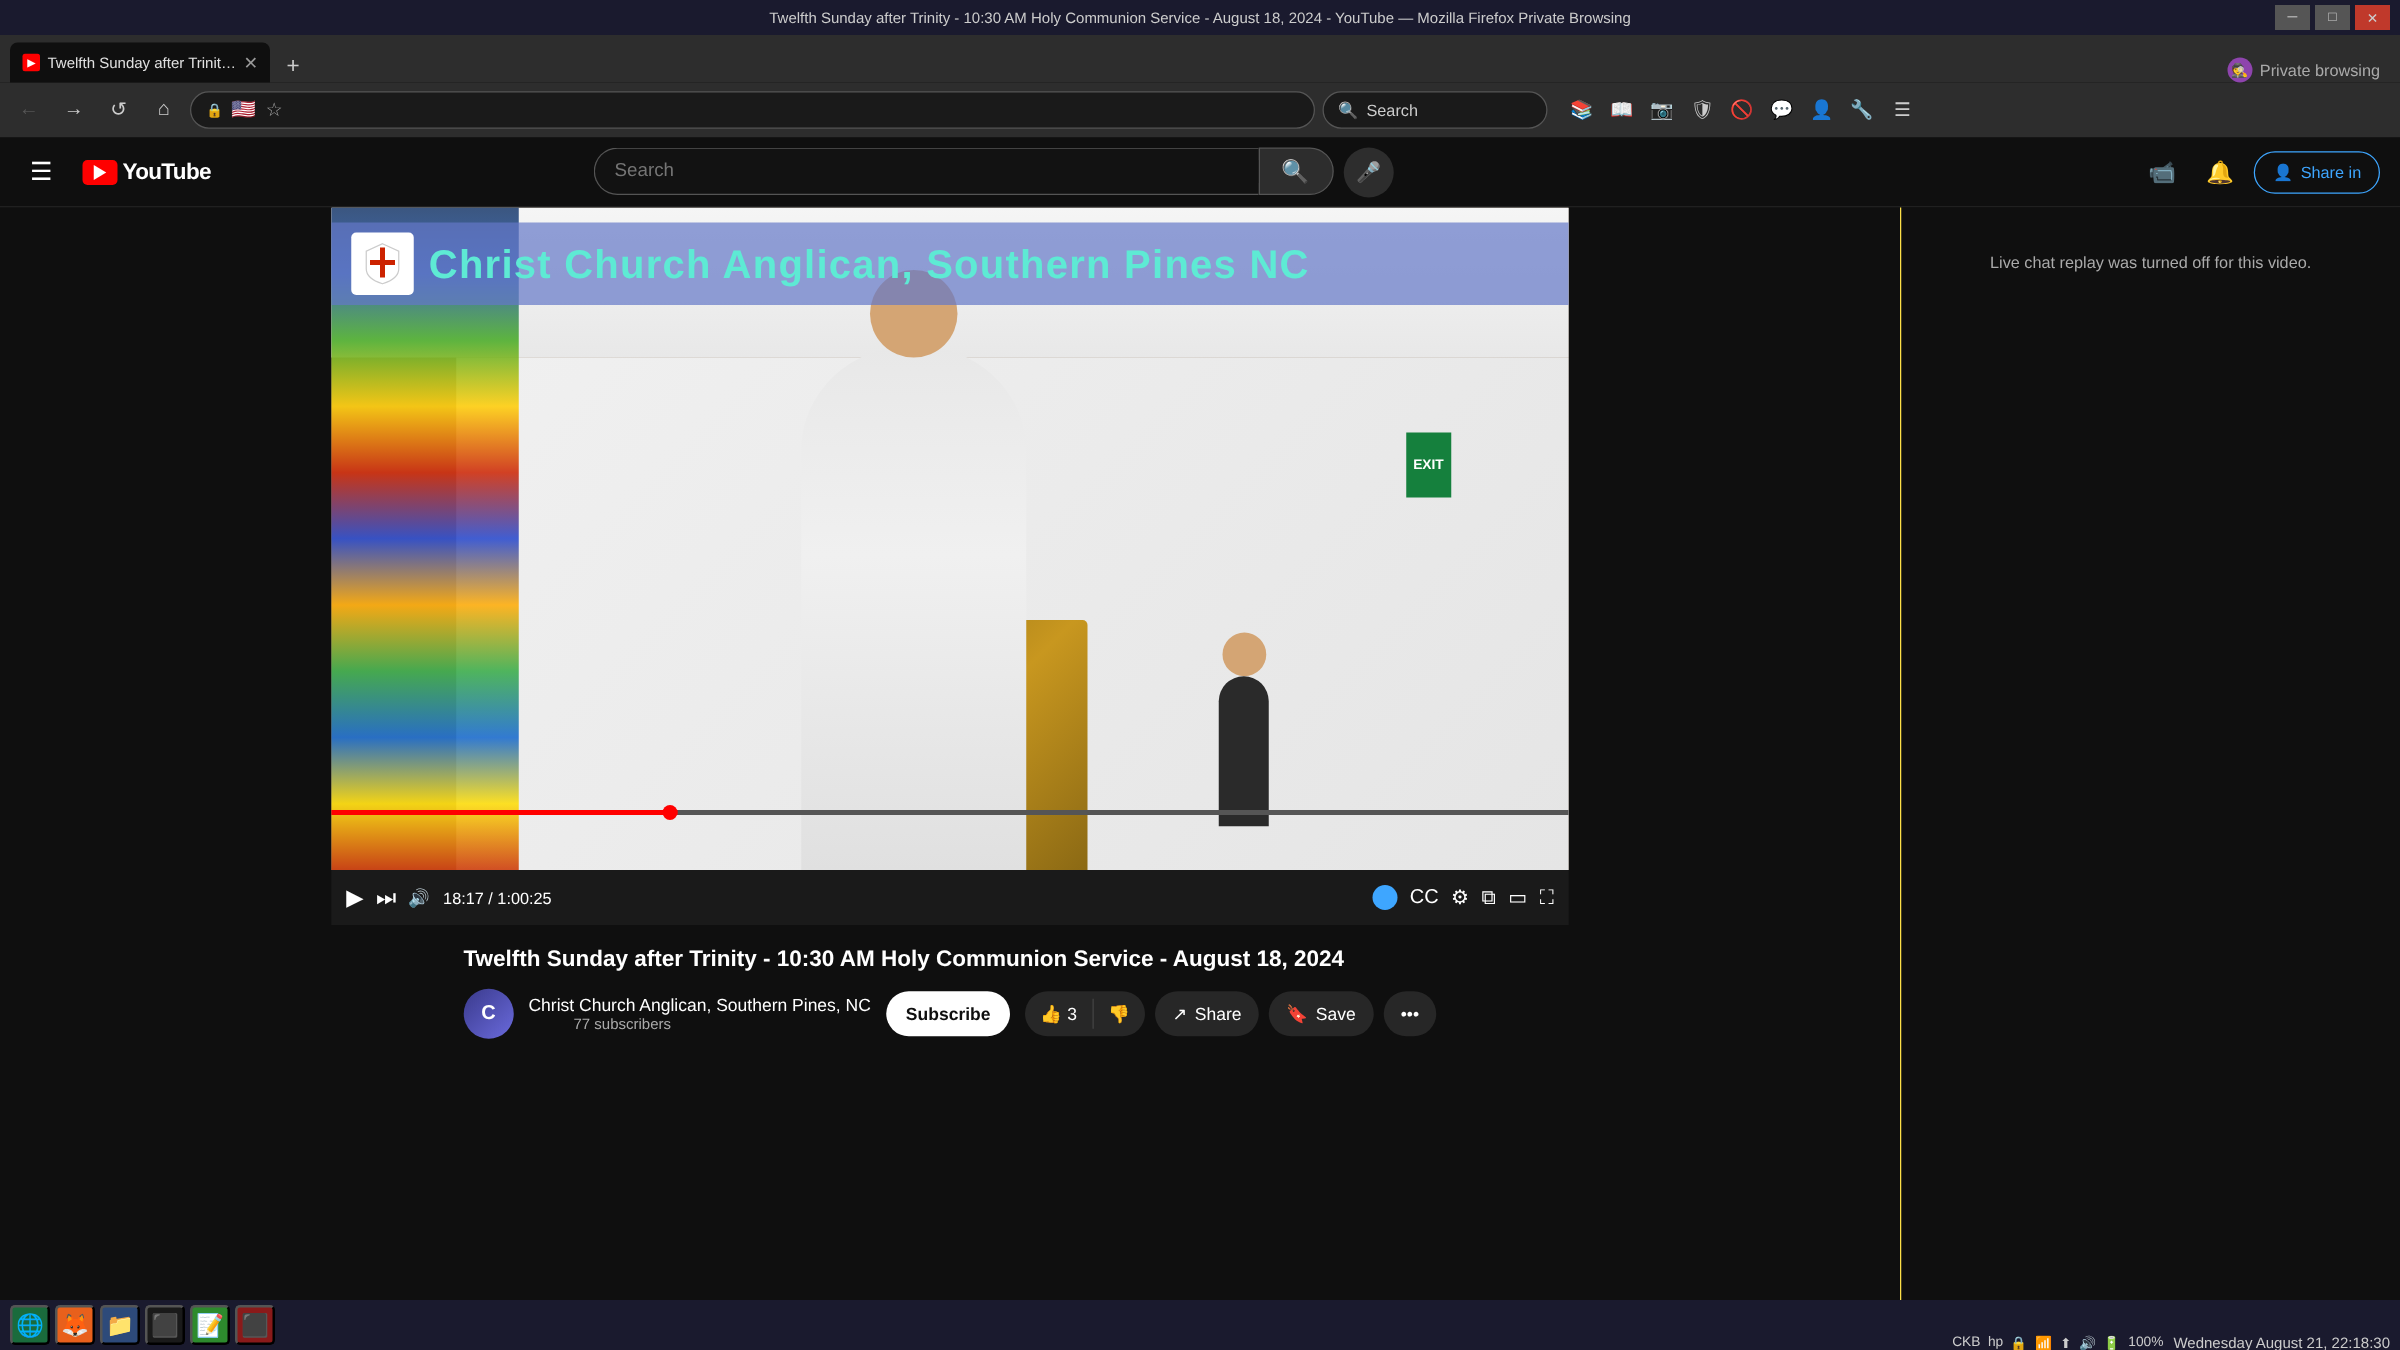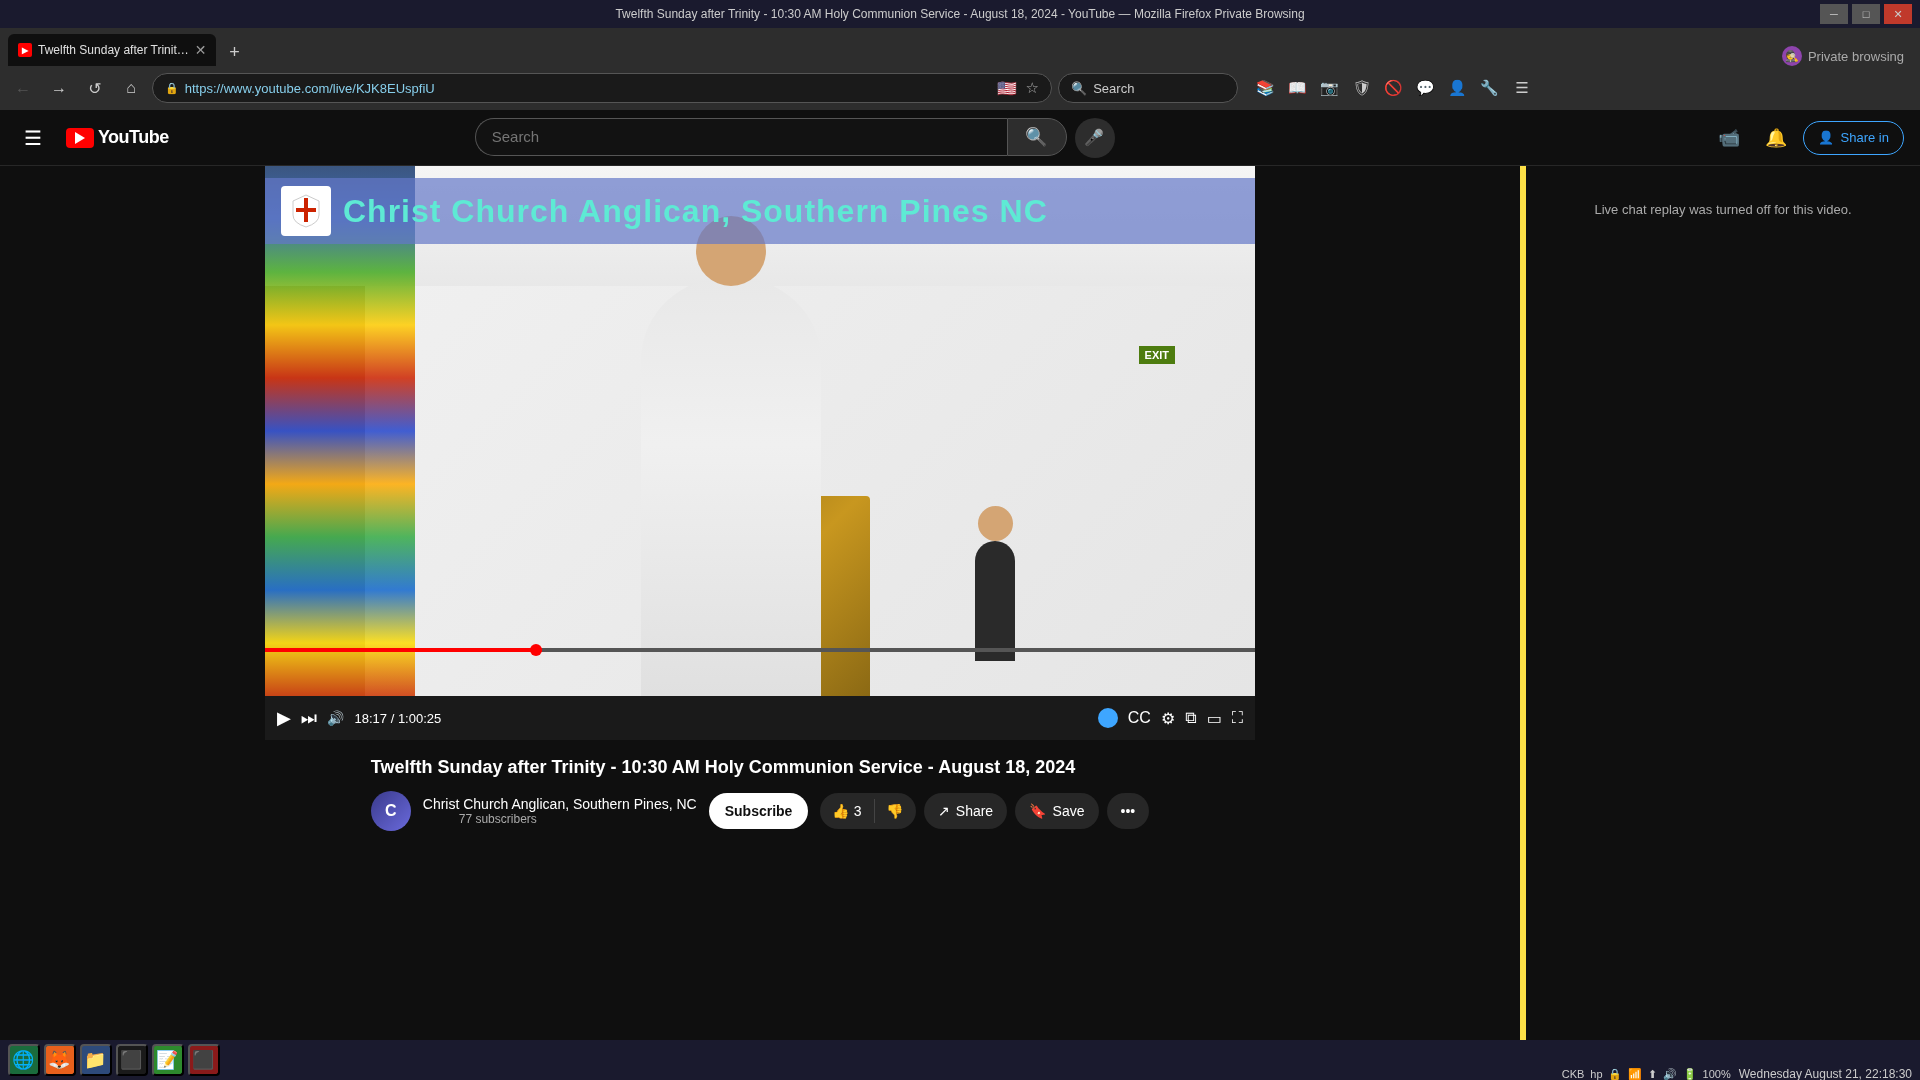--- a/index.html
+++ b/index.html
@@ -364,26 +364,26 @@
 
     .room-wall {
       position: absolute;
       top: 120px; left: 100px; right: 0;
       bottom: 0;
       background: linear-gradient(135deg, #f0f0f0, #e5e5e5);
     }
 
     .exit-sign {
       position: absolute;
-      right: 80px;
+      right: 94px;
       top: 180px;
-      background: #4d7c0f;
+      background: #15803d;
       color: white;
       font-size: 11px;
-      padding: 3px 6px;
+      padding: 20px 6px;
       font-weight: bold;
     }
 
     .back-person {
       position: absolute;
       right: 230px;
       bottom: 50px;
       width: 60px;
       height: 140px;
     }
@@ -537,21 +537,21 @@
     .like-divider {
       width: 1px;
       background: #444;
       margin: 6px 0;
     }
 
     
     .chat-panel {
       width: 400px;
       background: #0f0f0f;
-      border-left: 6px solid #fde047;
+      border-left: 1px solid #fde047;
       display: flex;
       flex-direction: column;
       padding: 16px;
     }
 
     .chat-message {
       font-size: 13px;
       color: #aaa;
       text-align: center;
       margin-top: 20px;
@@ -641,21 +641,20 @@
 <div class="nav-bar">
   <button class="nav-btn disabled">←</button>
   <button class="nav-btn">→</button>
   <button class="nav-btn">↺</button>
   <button class="nav-btn">⌂</button>
 
   <div class="address-bar">
     <div class="address-icons">
       <span>🔒</span>
     </div>
-    <span class="address-text">https://www.youtube.com/live/KJK8EUspfiU</span>
     <div class="address-right">
       <span class="flag-icon">🇺🇸</span>
       <span class="star-icon">☆</span>
     </div>
   </div>
 
   <div class="search-field">
     <span>🔍</span>
     <span>Search</span>
   </div>

